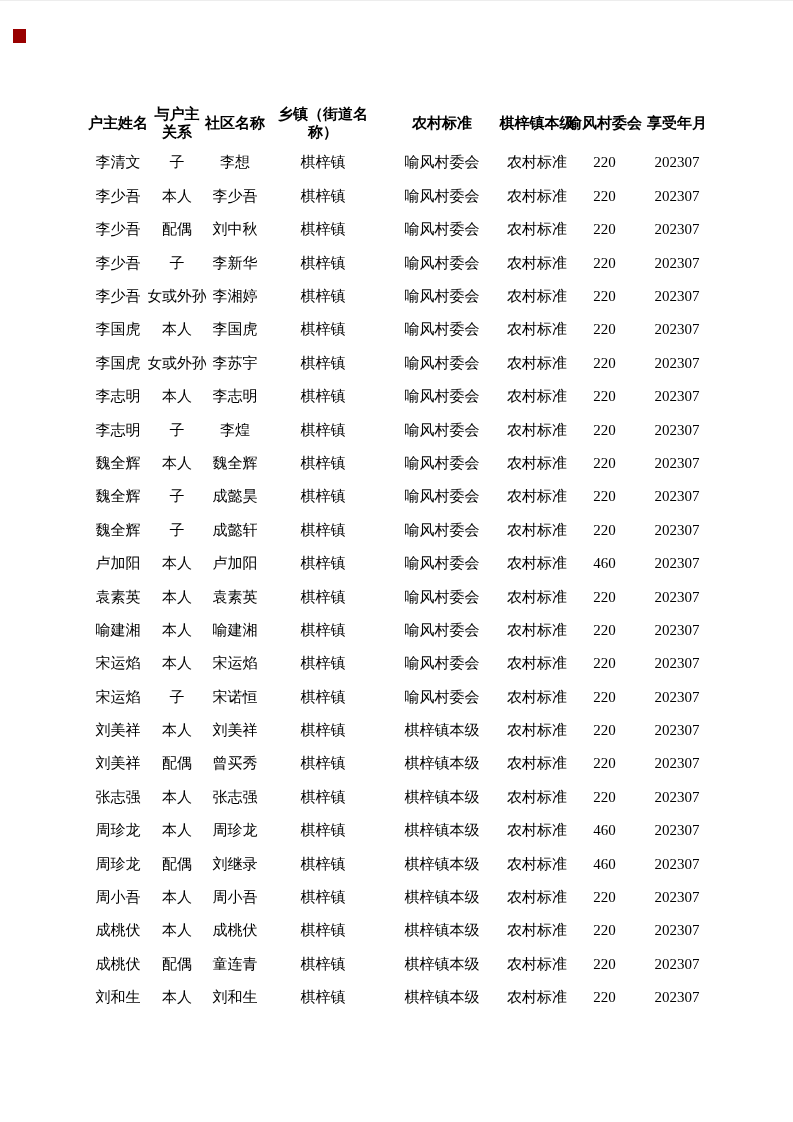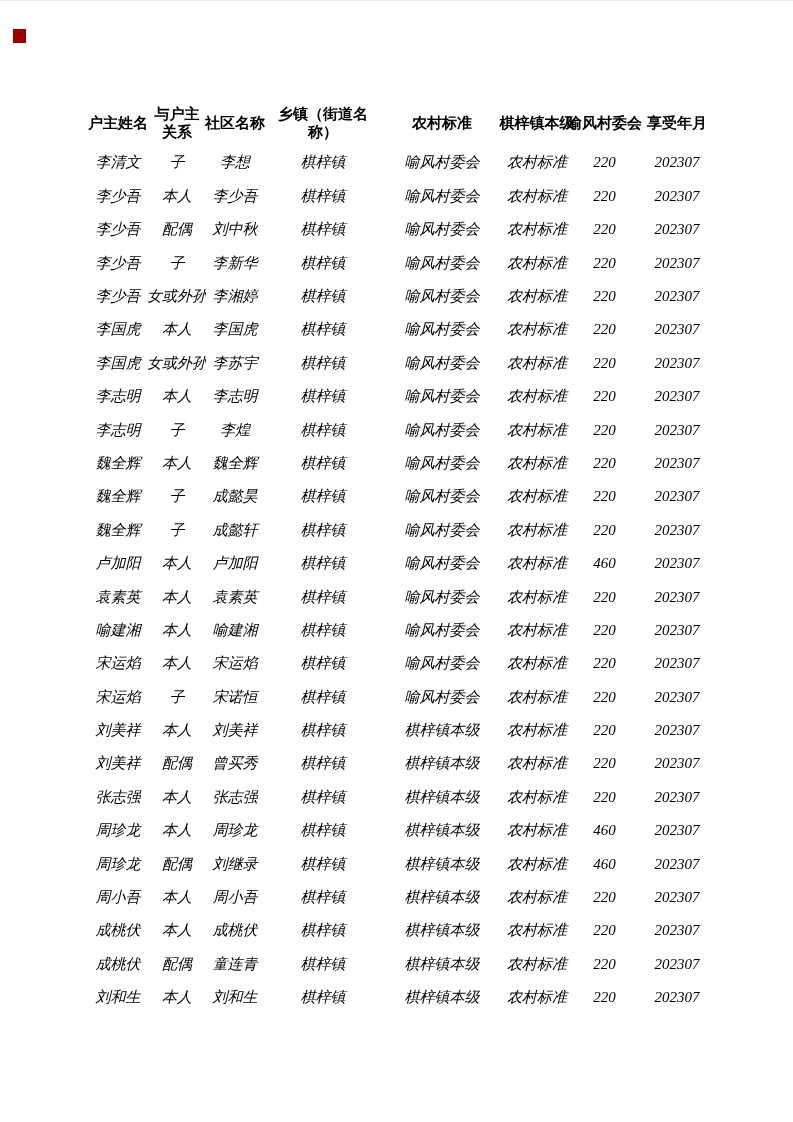--- a/index.html
+++ b/index.html
@@ -35,21 +35,21 @@
     table-layout: fixed;
     font-size: 15px;
   }
   table.records th, table.records td {
     padding: 0;
     margin: 0;
     vertical-align: middle;
     font-weight: normal;
   }
   thead tr { height: 45px; }
-  tbody tr { height: 33.4px; font-style: italic; }
+  tbody tr { height: 33.4px; }
   th .hw {
     display: flex;
     justify-content: center;
     align-items: center;
     overflow: visible;
   }
   th .hw span {
     white-space: pre;
     text-align: center;
     font-weight: bold;

